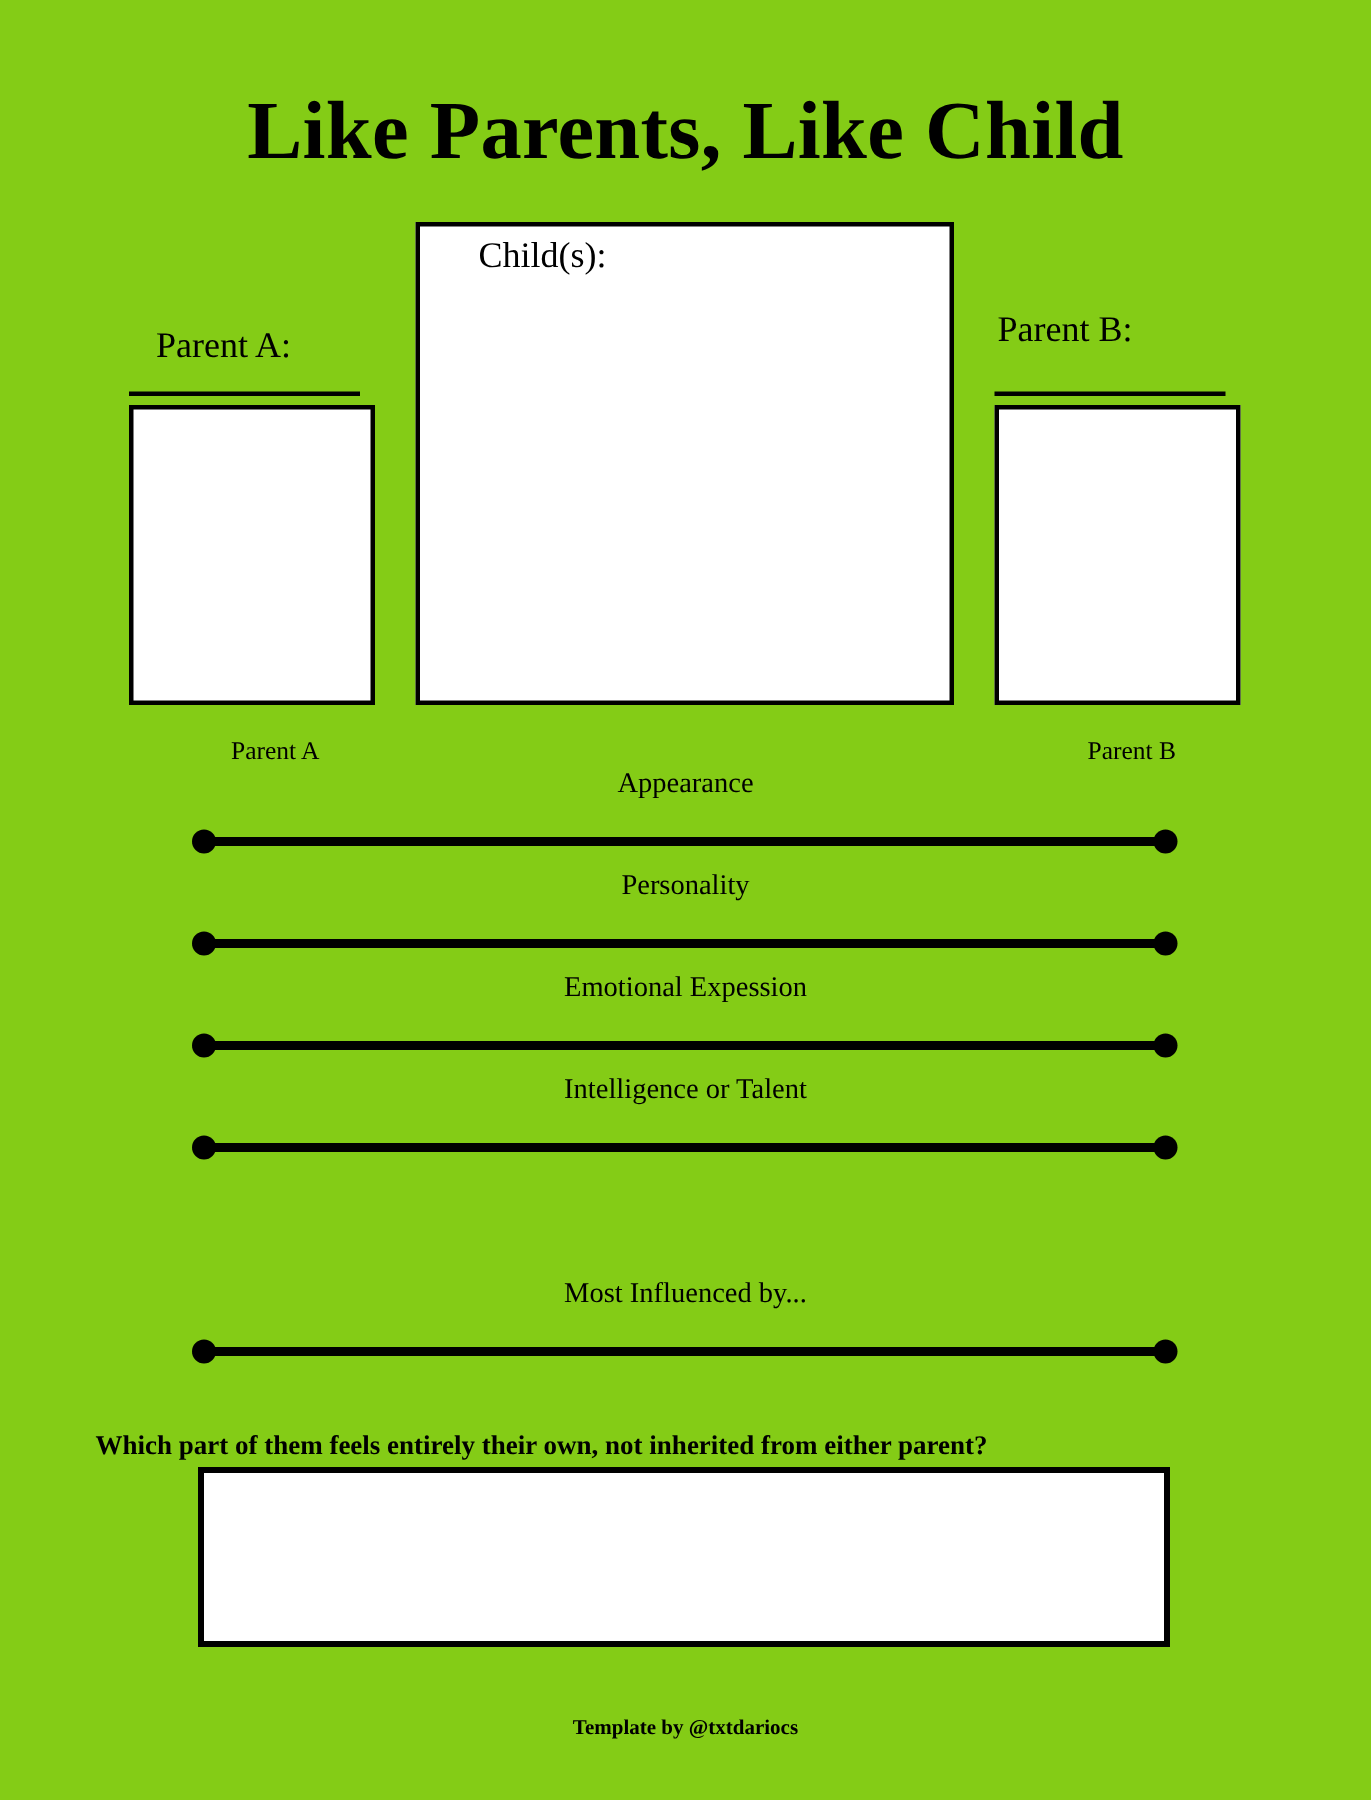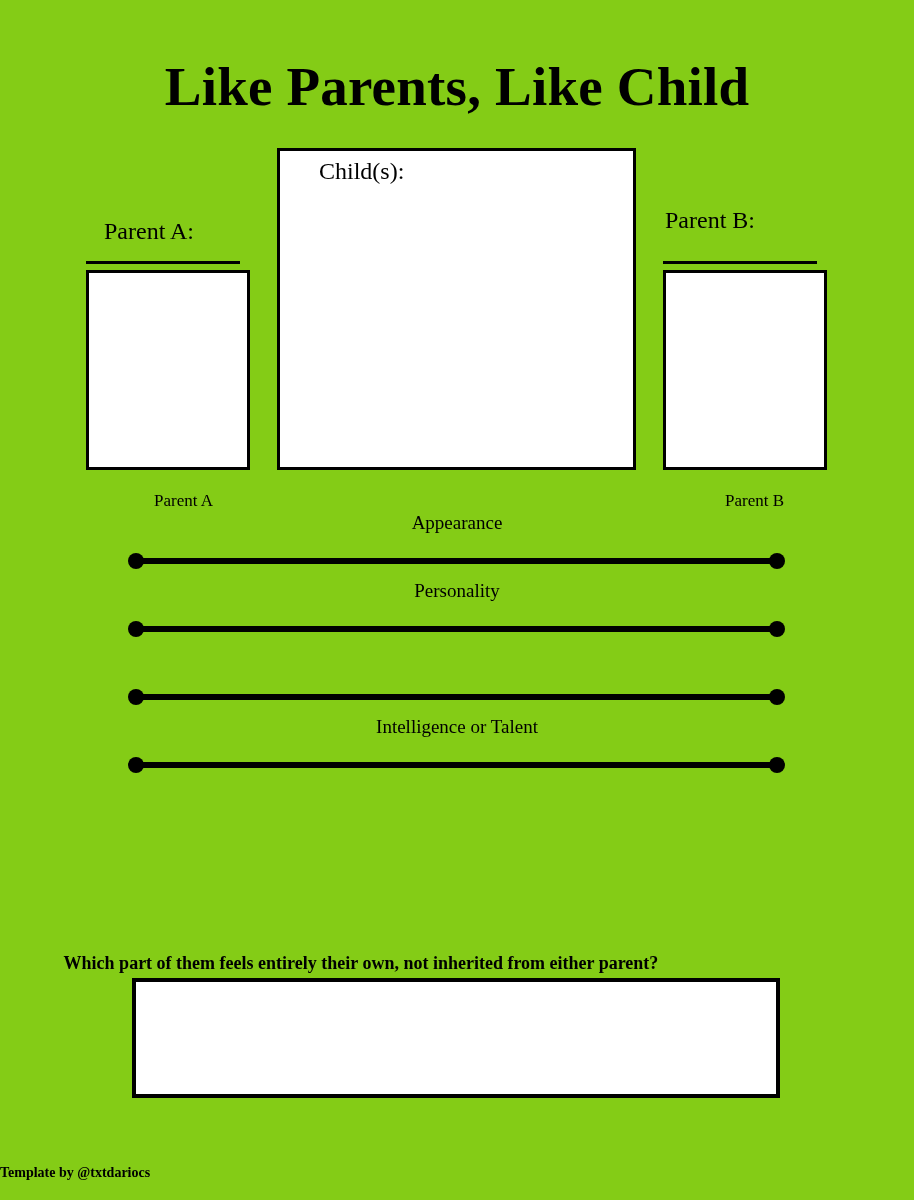--- a/index.html
+++ b/index.html
@@ -141,24 +141,24 @@
     background: #ffffff;
     box-sizing: border-box;
   }
 
   
   #footer {
     position: absolute;
     left: 0;
     top: 1145px;
     width: 914px;
+    text-align: center;
     font-size: 14px;
     font-weight: bold;
     white-space: nowrap;
-    margin-top: 20px;
   }
 </style>
 </head>
 <body>
 
 <div id="page">
 
   <div id="title">Like Parents, Like Child</div>
 
   <div class="person-label" id="parentA-label">Parent A:</div>
@@ -181,30 +181,37 @@
         <div class="spectrum-knob knob-left"></div>
         <div class="spectrum-knob knob-right"></div>
       </div>
       <div class="spectrum-row" style="top: 580px;">
         <div class="spectrum-title">Personality</div>
         <div class="spectrum-track"></div>
         <div class="spectrum-knob knob-left"></div>
         <div class="spectrum-knob knob-right"></div>
       </div>
       <div class="spectrum-row" style="top: 648px;">
+        <div class="spectrum-title">Emotional Expession</div>
         <div class="spectrum-track"></div>
         <div class="spectrum-knob knob-left"></div>
         <div class="spectrum-knob knob-right"></div>
       </div>
       <div class="spectrum-row" style="top: 716px;">
         <div class="spectrum-title">Intelligence or Talent</div>
         <div class="spectrum-track"></div>
         <div class="spectrum-knob knob-left"></div>
         <div class="spectrum-knob knob-right"></div>
       </div>
+      <div class="spectrum-row" style="top: 852px;">
+        <div class="spectrum-title">Most Influenced by...</div>
+        <div class="spectrum-track"></div>
+        <div class="spectrum-knob knob-left"></div>
+        <div class="spectrum-knob knob-right"></div>
+      </div>
     </div>
 
   <div id="question-text">Which part of them feels entirely their own, not inherited from either parent?</div>
   <div id="answer-box"></div>
 
   <div id="footer">Template by @txtdariocs</div>
 
 </div>
 
 </body></html>

